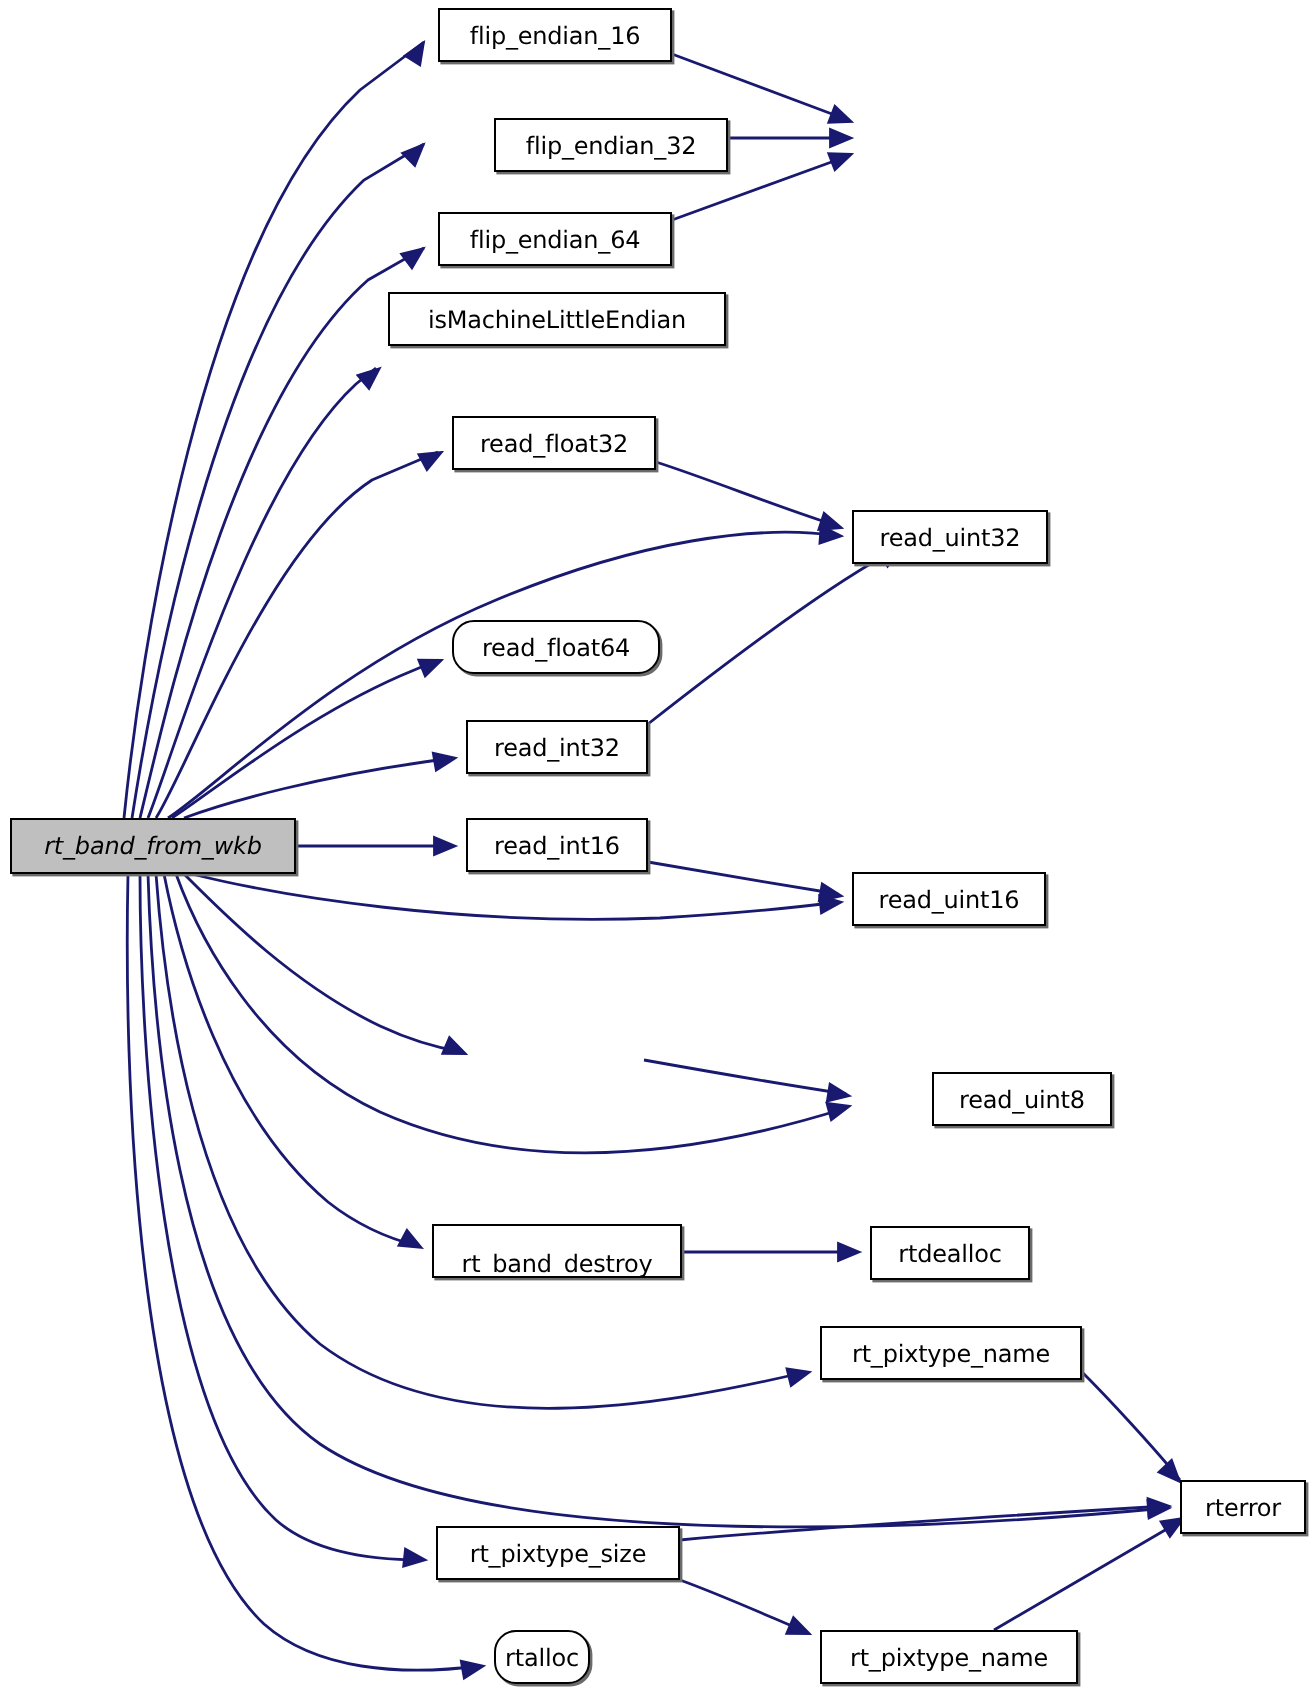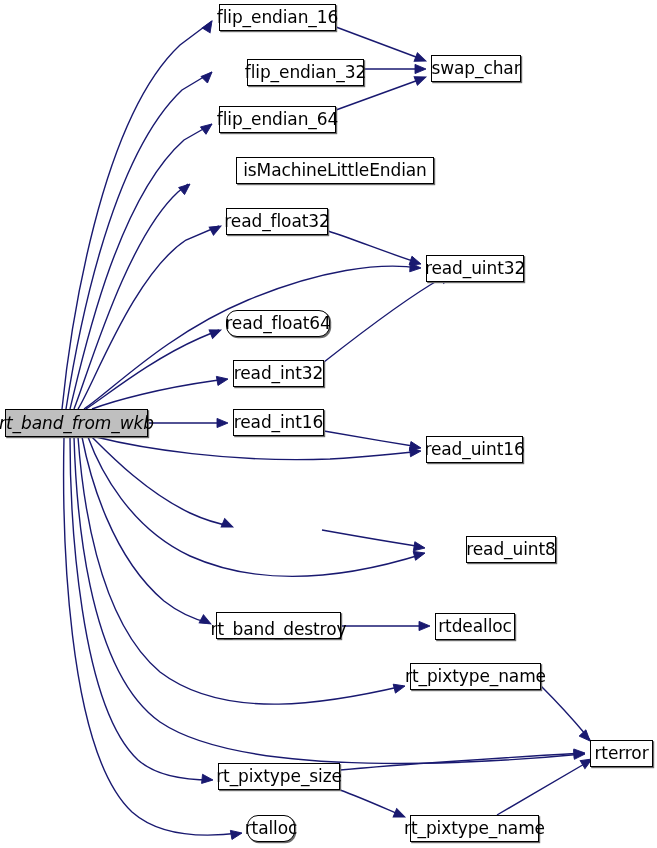--- a/index.html
+++ b/index.html
@@ -29,21 +29,21 @@
   .node {
     position: absolute;
     box-sizing: border-box;
     border: 1px solid #000000;
     background: #ffffff;
     color: #000000;
     display: flex;
     align-items: center;
     justify-content: center;
     font-family: "DejaVu Sans", sans-serif;
-    font-size: 17px;
+    font-size: 12px;
     line-height: 1;
     white-space: nowrap;
     letter-spacing: -0.1px;
     box-shadow: 1.2px 1.2px 0 0 #6b6b6b;
   }
   .node.highlight {
     background: #bfbfbf;
   }
   .edge-path {
     fill: none;
@@ -125,21 +125,21 @@
     </div>
     <div class="node" style="left: 219px; top: 4px; width: 117px; height: 27px;">
       <span>flip_endian_16</span>
     </div>
     <div class="node" style="left: 219px; top: 59px; width: 117px; height: 27px; margin-left: 28px;">
       <span>flip_endian_32</span>
     </div>
     <div class="node" style="left: 219px; top: 106px; width: 117px; height: 27px;">
       <span>flip_endian_64</span>
     </div>
-    <div class="node" style="left: 194px; top: 157px; width: 198px; height: 27px; margin-left: 42px;">
+    <div class="node" style="left: 194px; top: 146px; width: 169px; height: 27px;">
       <span>isMachineLittleEndian</span>
     </div>
     <div class="node" style="left: 226px; top: 208px; width: 102px; height: 27px;">
       <span>read_float32</span>
     </div>
     <div class="node" style="left: 226px; top: 310px; width: 104px; height: 27px; border-radius: 11px;">
       <span>read_float64</span>
     </div>
     <div class="node" style="left: 233px; top: 360px; width: 91px; height: 27px;">
       <span>read_int32</span>
@@ -148,23 +148,20 @@
       <span>read_int16</span>
     </div>
     <div class="node" style="left: 216px; top: 612px; width: 125px; height: 27px; align-items: flex-end;">
       <span>rt_band_destroy</span>
     </div>
     <div class="node" style="left: 218px; top: 763px; width: 122px; height: 27px;">
       <span>rt_pixtype_size</span>
     </div>
     <div class="node" style="left: 247px; top: 815px; width: 48px; height: 27px; border-radius: 11px;">
       <span>rtalloc</span>
-    </div>
-    <div class="node" style="left: 431px; top: 55px; width: 90px; height: 27px;">
-      <span>swap_char</span>
     </div>
     <div class="node" style="left: 426px; top: 255px; width: 98px; height: 27px;">
       <span>read_uint32</span>
     </div>
     <div class="node" style="left: 426px; top: 436px; width: 97px; height: 27px;">
       <span>read_uint16</span>
     </div>
     <div class="node" style="left: 430px; top: 536px; width: 90px; height: 27px; margin-left: 36px;">
       <span>read_uint8</span>
     </div>

